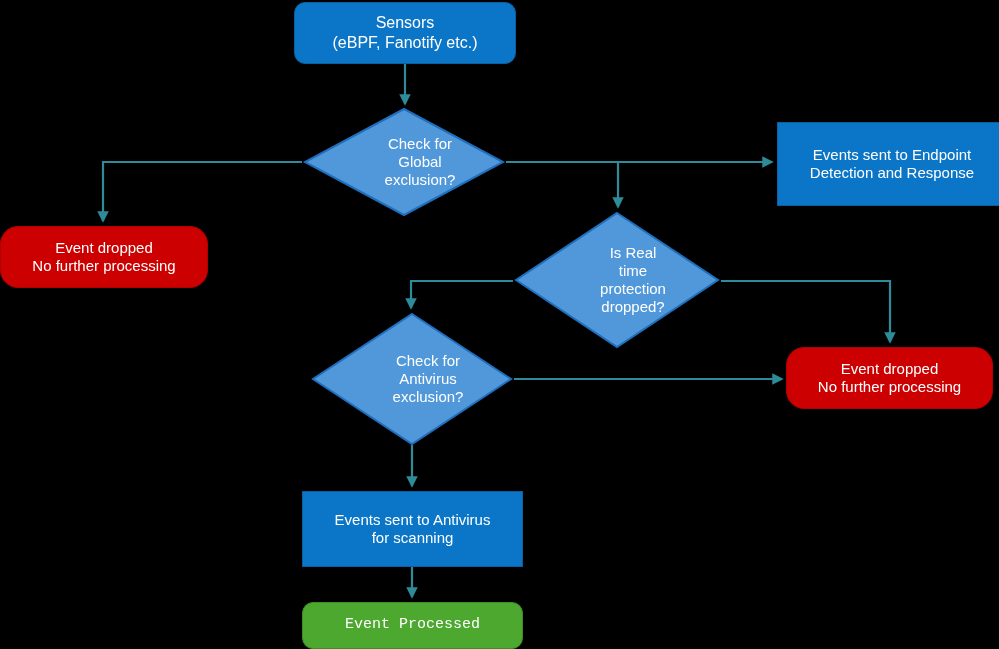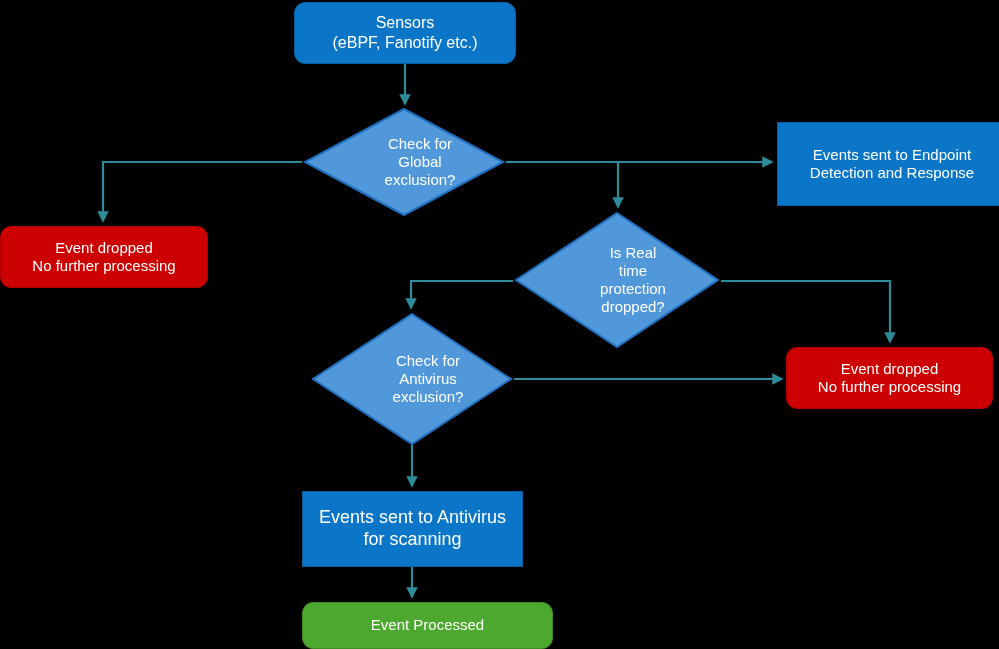--- a/index.html
+++ b/index.html
@@ -39,21 +39,21 @@
   .rect {
     border-radius: 0;
   }
   .node-blue {
     background: #0B76C8;
     border: 1px solid #0a5f9e;
   }
   .node-red {
     background: #CC0000;
     border: 1px solid #b00000;
-    border-radius: 11px;
+    border-radius: 18px;
   }
   .node-green {
     background: #4CA82E;
     border: 1px solid #3f8c26;
     border-radius: 11px;
   }
   .diamond-wrap {
     position: absolute;
   }
   .diamond-wrap svg {
@@ -134,18 +134,18 @@
       <polygon points="100,1 199,66 100,131 1,66" fill="#5098DA" stroke="#1F6FBF" stroke-width="2"></polygon>
     </svg>
     <div class="diamond-label" style="font-size:15px;">Check for
 Antivirus
 exclusion?</div>
   </div>
 
   <div class="node node-red" style="left:786px; top:347px; width:207px; height:62px; font-size:15px;">Event dropped
 No further processing</div>
 
-  <div class="node rect node-blue" style="left:302px; top:491px; width:221px; height:76px; font-size:18px;">Events sent to Antivirus
+  <div class="node rect node-blue" style="left:302px; top:491px; width:221px; height:76px; font-size:15px;">Events sent to Antivirus
 for scanning</div>
 
-  <div class="node node-green" style="left:302px; top:602px; width:251px; height:47px; font-size:15px;">Event Processed</div>
+  <div class="node node-green" style="left:302px; top:602px; width:221px; height:47px; font-size:15px;font-family:Liberation Mono, monospace;">Event Processed</div>
 
 </div>
 
 </body></html>

